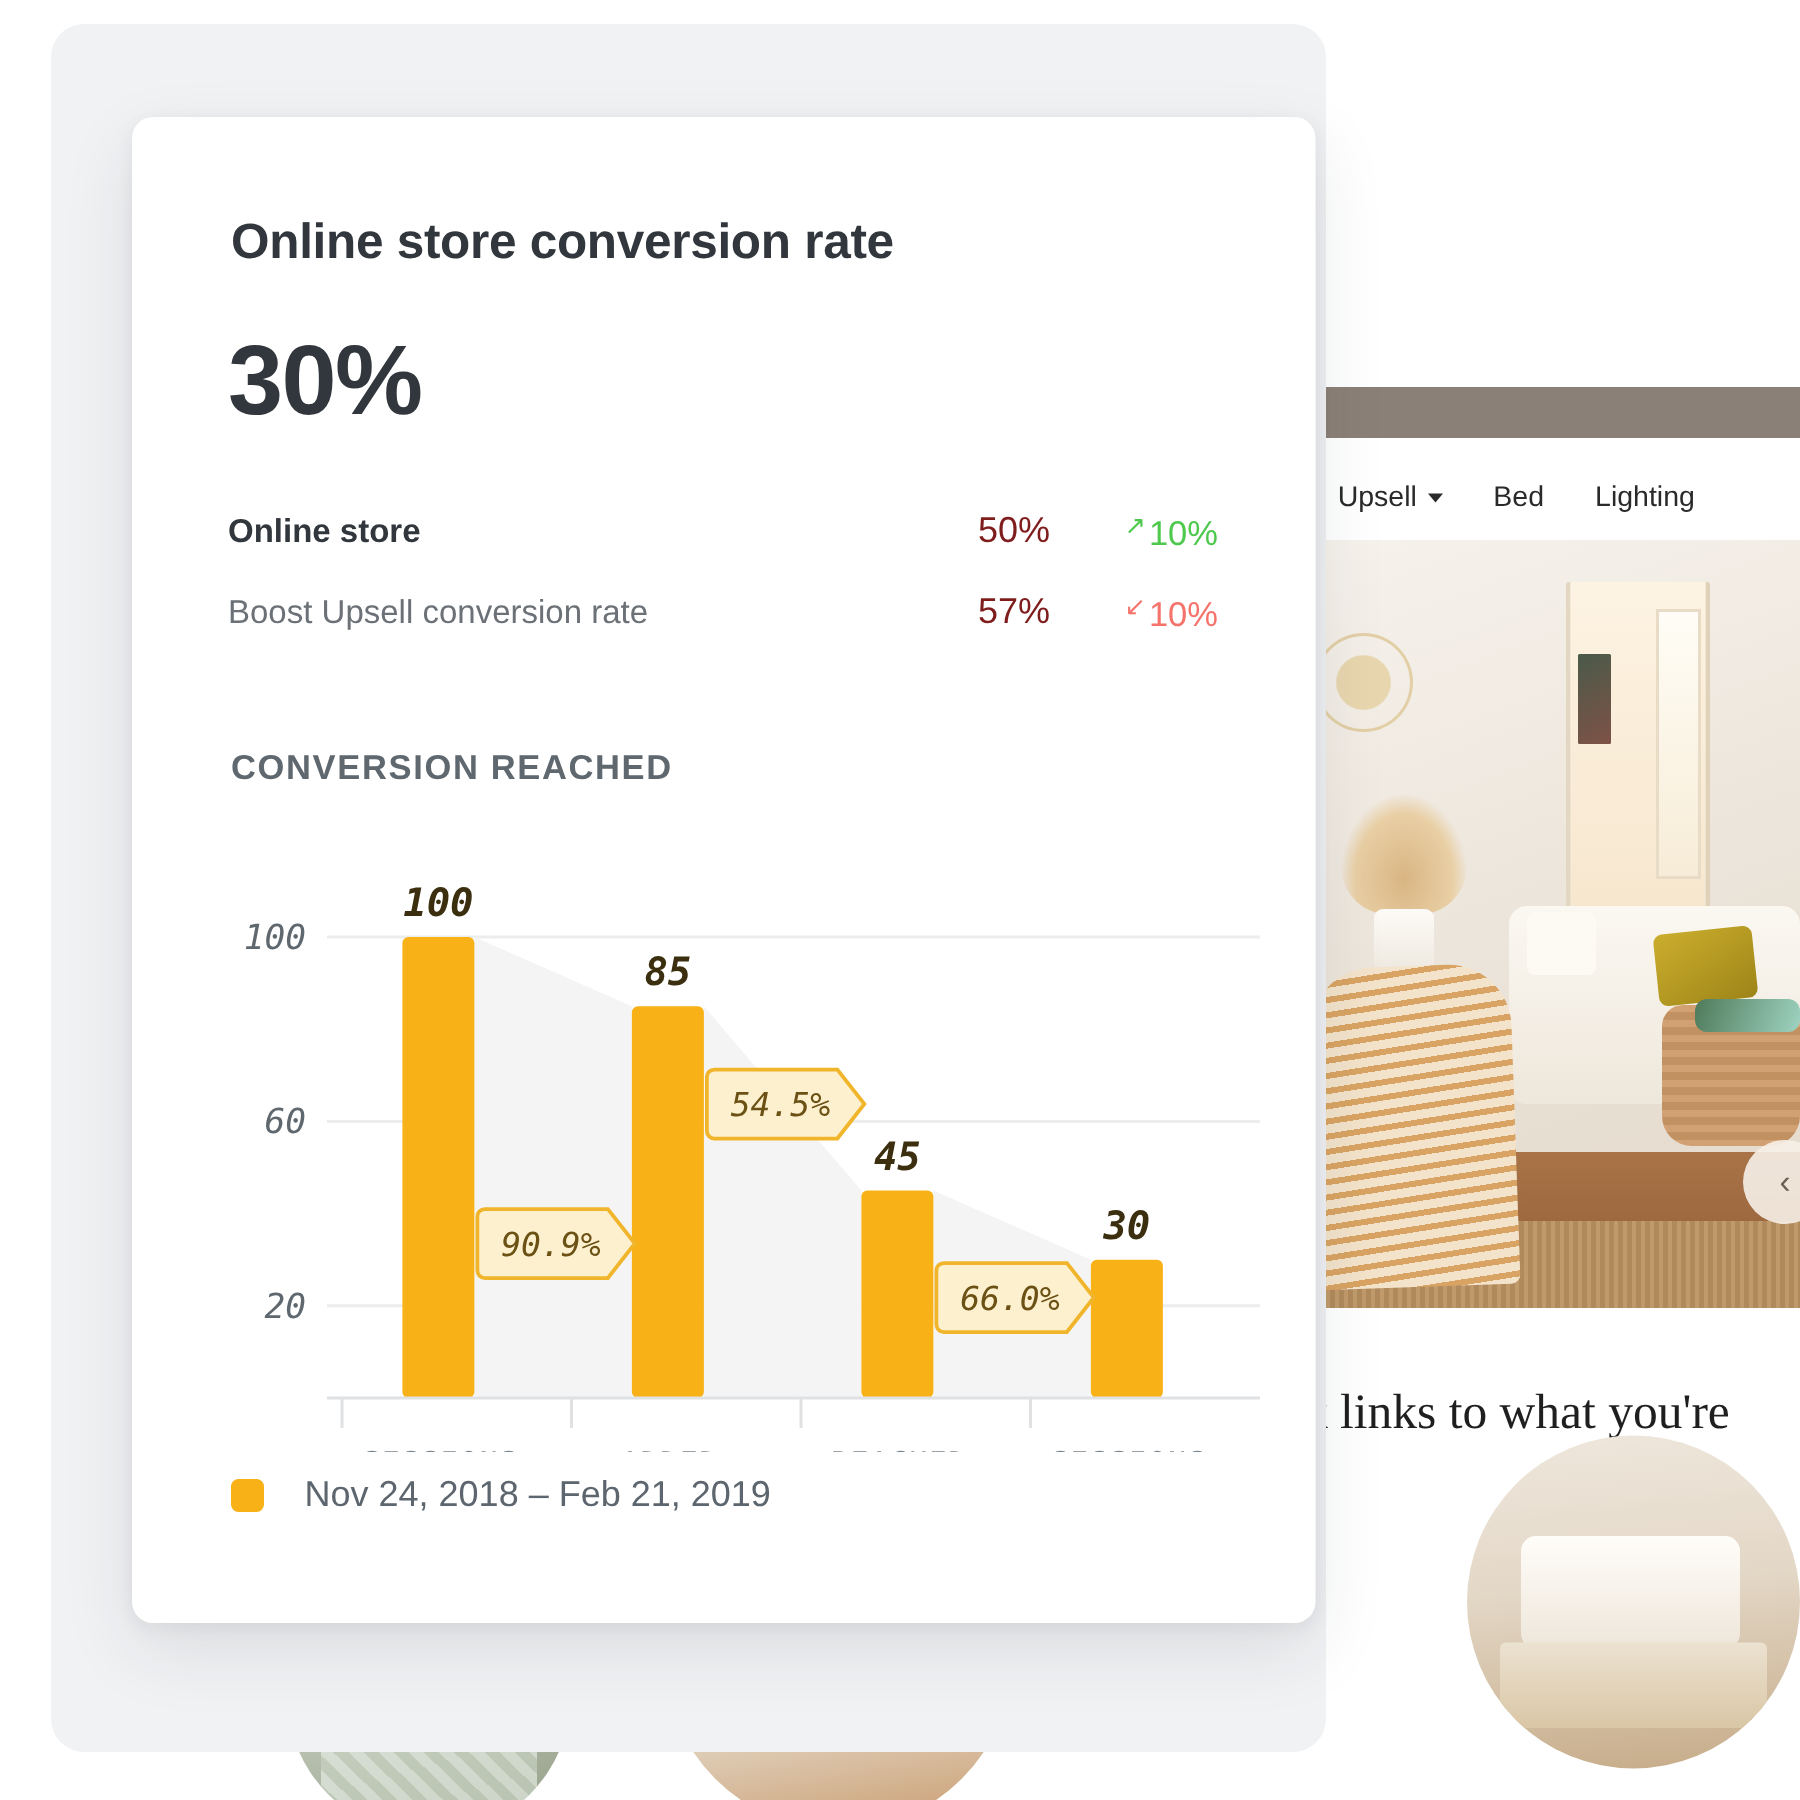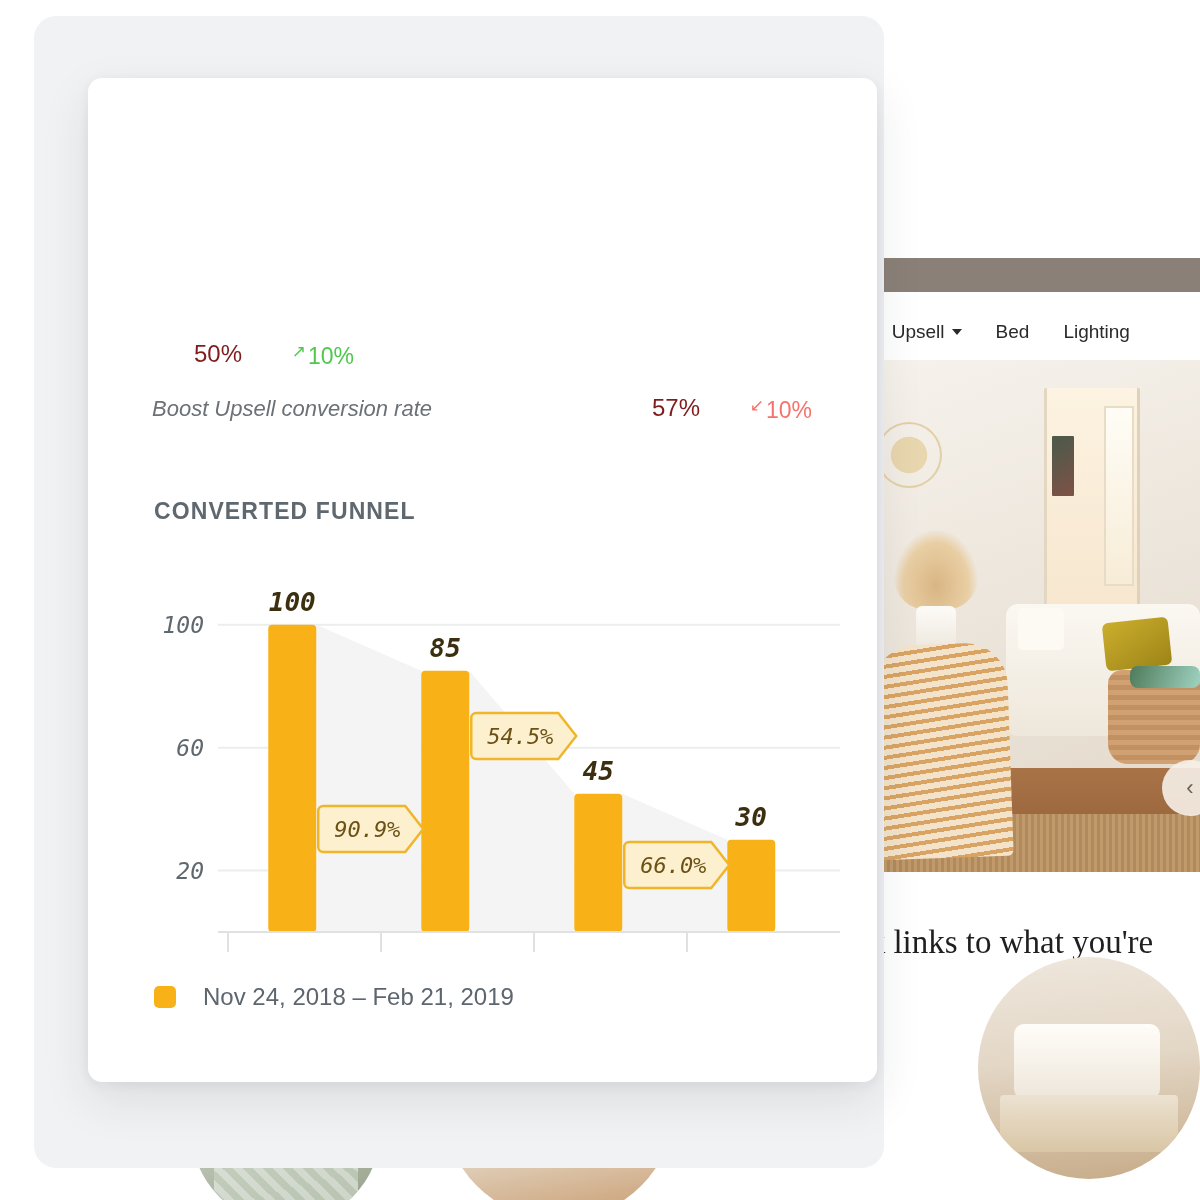--- a/index.html
+++ b/index.html
@@ -259,21 +259,21 @@
   }
 
   .rows { position: absolute; left: 64px; top: 262px; width: 660px; }
   .metric-row {
     display: flex;
     align-items: baseline;
     height: 54px;
   }
   .metric-label { flex: 1; font-size: 22px; color: #31373d; }
   .metric-label.bold { font-weight: bold; }
-  .metric-label.muted { color: #6b7177; font-style: italic; }
+  .metric-label.muted { color: #6b7177; }
   .metric-val {
     width: 90px; text-align: right;
     font-size: 24px; color: #7f1d1d;
   }
   .metric-delta {
     width: 112px; text-align: right;
     font-size: 23px;
     display: flex; align-items: center; justify-content: flex-end; gap: 2px;
   }
   .metric-delta.up { color: #4ec94e; }
@@ -375,43 +375,46 @@
   </div>
   <div class="thumb thumb-3">
     <div class="t-detail"></div>
     <div class="t-detail2"></div>
   </div>
 
   <div class="panel"></div>
 
   <div class="card">
 
-
+    <div class="card-title">Online store conversion rate</div>
+
+    <div class="big-metric">30%</div>
 
     <div class="rows">
 
       <div class="metric-row">
+        <span class="metric-label bold">Online store</span>
         <span class="metric-val">50%</span>
         <span class="metric-delta up">
           <span class="arrow-glyph">↗</span>
           <span>10%</span>
         </span>
       </div>
 
       <div class="metric-row">
         <span class="metric-label muted">Boost Upsell conversion rate</span>
         <span class="metric-val">57%</span>
         <span class="metric-delta down">
           <span class="arrow-glyph">↙</span>
           <span>10%</span>
         </span>
       </div>
     </div>
 
-    <div class="funnel-heading">CONVERTED FUNNEL</div>
+    <div class="funnel-heading">CONVERSION REACHED</div>
 
     <div class="chart">
       <svg id="funnel-svg" width="700" height="420" viewBox="0 0 700 420">
           <line x1="66" y1="76.72727272727275" x2="688" y2="76.72727272727275" stroke="#eceded" stroke-width="2"></line>
           <text x="52" y="84.72727272727275" text-anchor="end" font-family="&quot;DejaVu Sans Mono&quot;, monospace" font-size="23" fill="#5f686f">100</text>
           <line x1="66" y1="199.63636363636365" x2="688" y2="199.63636363636365" stroke="#eceded" stroke-width="2"></line>
           <text x="52" y="207.63636363636365" text-anchor="end" font-family="&quot;DejaVu Sans Mono&quot;, monospace" font-size="23" fill="#5f686f">60</text>
           <line x1="66" y1="322.54545454545456" x2="688" y2="322.54545454545456" stroke="#eceded" stroke-width="2"></line>
           <text x="52" y="330.54545454545456" text-anchor="end" font-family="&quot;DejaVu Sans Mono&quot;, monospace" font-size="23" fill="#5f686f">20</text>
           <polygon points="164.26,76.72727272727275 269.26,122.81818181818181 269.26,384 164.26,384" fill="#f4f4f5"></polygon>

